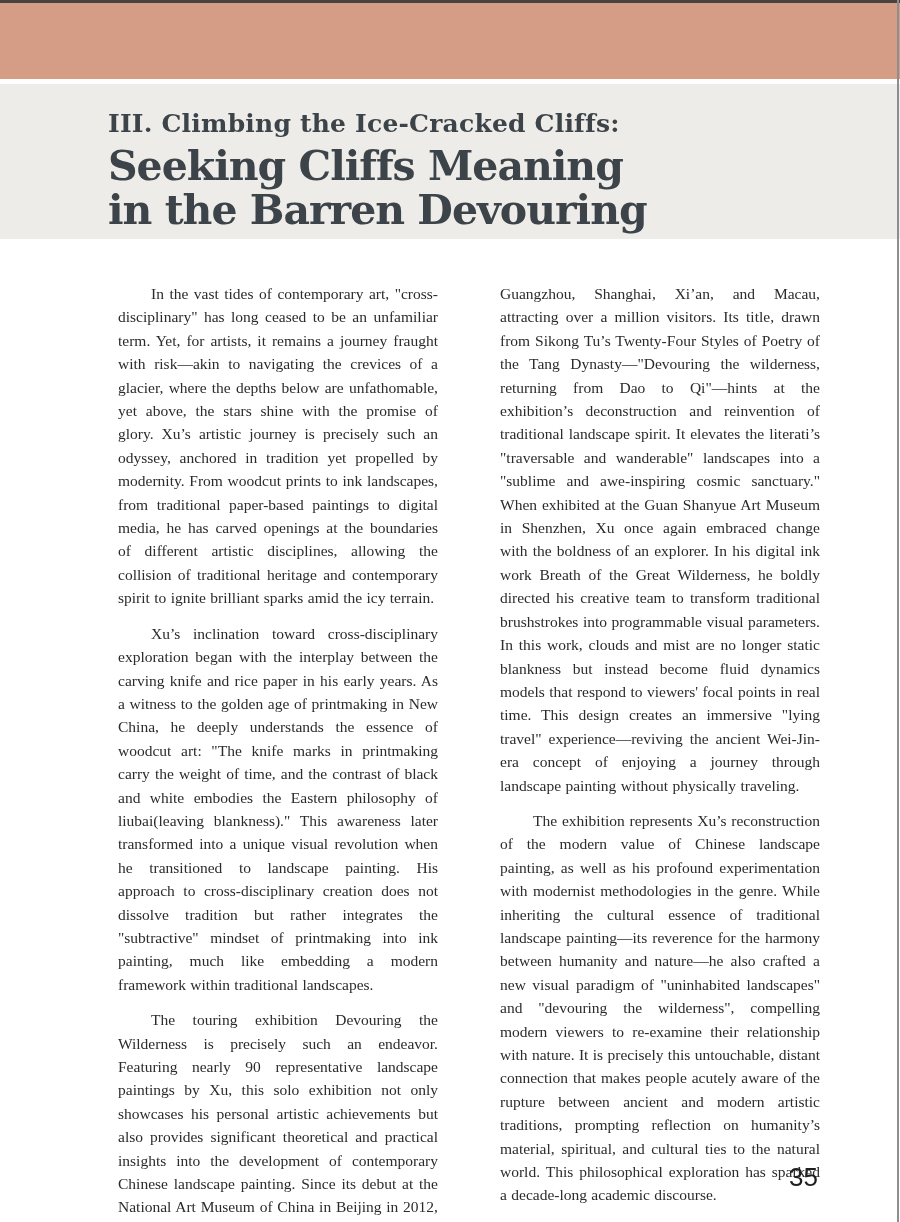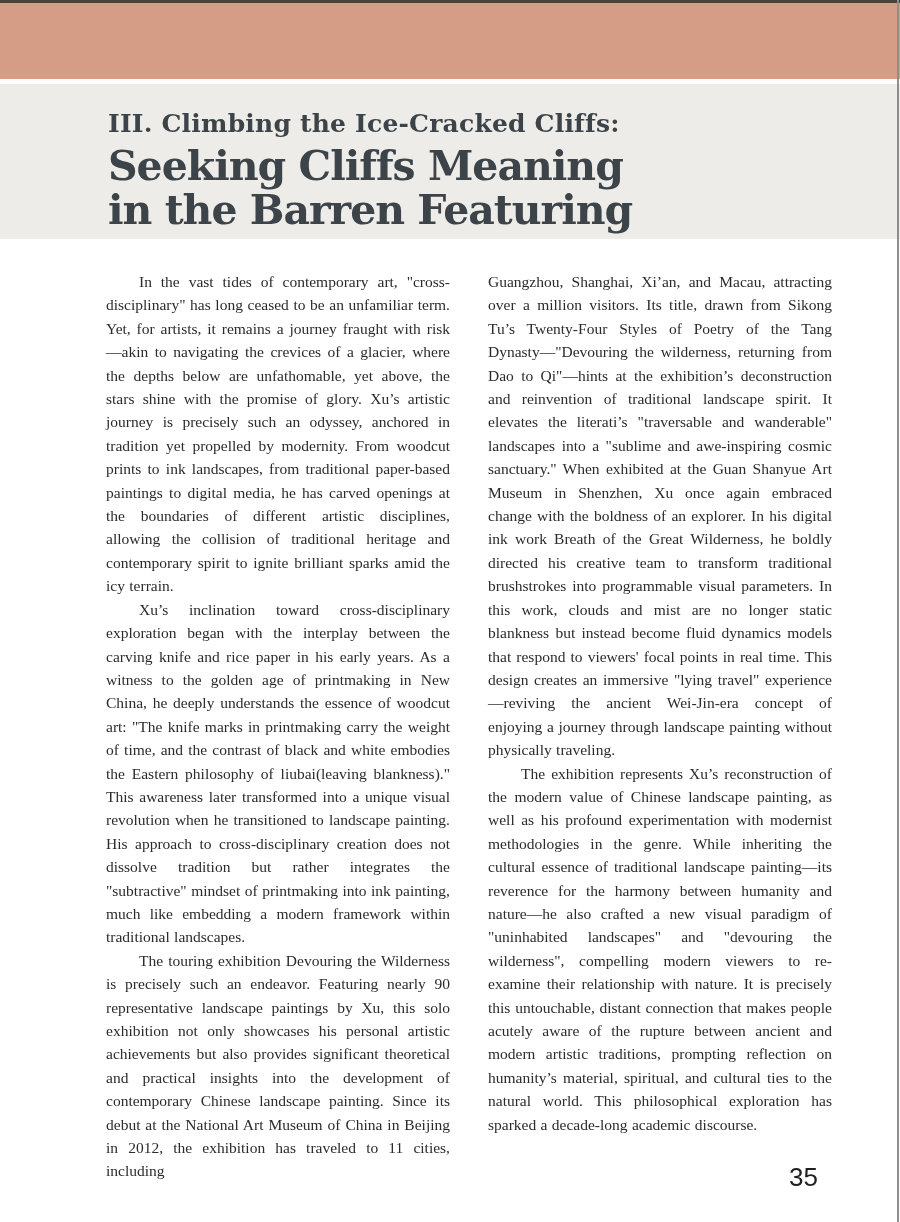--- a/index.html
+++ b/index.html
@@ -50,21 +50,21 @@
   .columns {
     position: absolute;
     top: 270px;
     left: 106px;
     width: 726px;
     display: flex;
     gap: 38px;
   }
   .col { width: 344px; }
   .col p {
-    margin: 0;
+    margin: 12px;
     font-size: 15.5px;
     line-height: 23.4px;
     color: #2b2b2b;
     text-align: justify;
     word-spacing: 0.5px;
   }
   .col p.indent { text-indent: 33px; }
   .col p.continues { text-align-last: justify; }
   .page-number {
     position: absolute;
@@ -85,21 +85,21 @@
 <body>
 
 <div class="top-edge"></div>
 
 <div class="header-band"></div>
 
 <div class="title-block">
   <div class="section-label">III. Climbing the Ice-Cracked Cliffs:</div>
   <div class="big-title">
     <div>Seeking Cliffs Meaning</div>
-    <div>in the Barren Featuring</div>
+    <div>in the Barren Devouring</div>
   </div>
 </div>
 
 <div class="columns">
   <div class="col">
     <p class="indent">In the vast tides of contemporary art, "cross-disciplinary" has long ceased to be an unfamiliar term. Yet, for artists, it remains a journey fraught with risk—akin to navigating the crevices of a glacier, where the depths below are unfathomable, yet above, the stars shine with the promise of glory. Xu’s artistic journey is precisely such an odyssey, anchored in tradition yet propelled by modernity. From woodcut prints to ink landscapes, from traditional paper-based paintings to digital media, he has carved openings at the boundaries of different artistic disciplines, allowing the collision of traditional heritage and contemporary spirit to ignite brilliant sparks amid the icy terrain.</p>
     <p class="indent">Xu’s inclination toward cross-disciplinary exploration began with the interplay between the carving knife and rice paper in his early years. As a witness to the golden age of printmaking in New China, he deeply understands the essence of woodcut art: "The knife marks in printmaking carry the weight of time, and the contrast of black and white embodies the Eastern philosophy of liubai(leaving blankness)." This awareness later transformed into a unique visual revolution when he transitioned to landscape painting. His approach to cross-disciplinary creation does not dissolve tradition but rather integrates the "subtractive" mindset of printmaking into ink painting, much like embedding a modern framework within traditional landscapes.</p>
     <p class="indent continues">The touring exhibition Devouring the Wilderness is precisely such an endeavor. Featuring nearly 90 representative landscape paintings by Xu, this solo exhibition not only showcases his personal artistic achievements but also provides significant theoretical and practical insights into the development of contemporary Chinese landscape painting. Since its debut at the National Art Museum of China in Beijing in 2012, the exhibition has traveled to 11 cities, including</p>
   </div>
   <div class="col">

